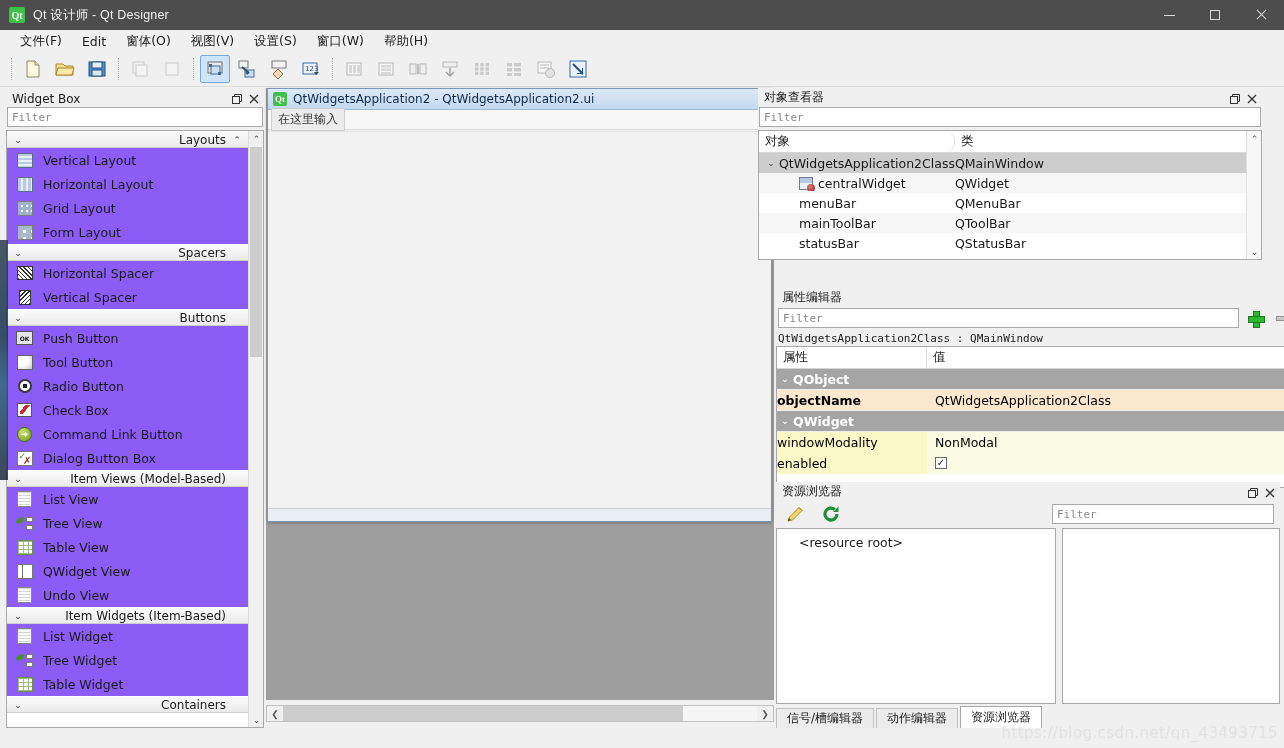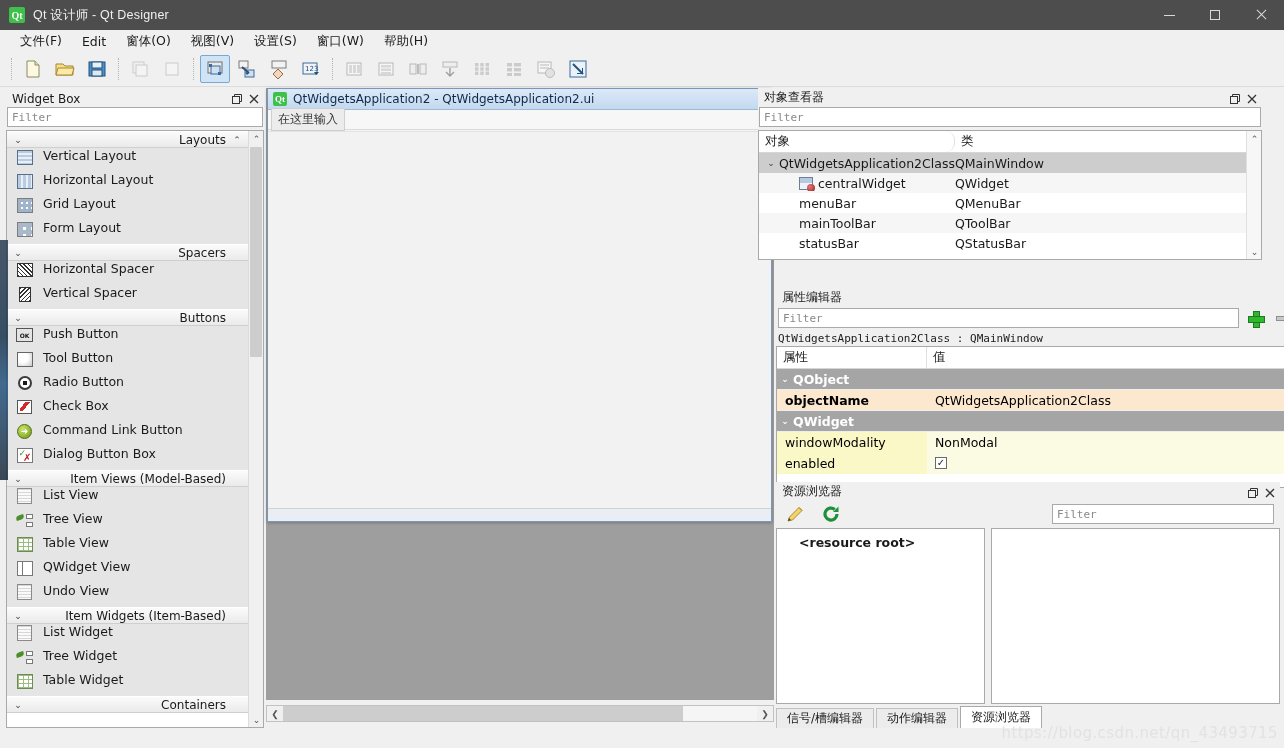--- a/index.html
+++ b/index.html
@@ -128,24 +128,24 @@
     height: 17px; display: flex; align-items: center;
     background: linear-gradient(#fbfbfb, #eaeaea);
     border-top: 1px solid #fff; border-bottom: 1px solid #cfcfcf;
     font-size: 12px; color: #1a1a1a;
     font-family: "DejaVu Sans", sans-serif;
   }
   .cat-header .chev { width: 22px; text-align: center; font-size: 9px; color: #444; }
   .cat-header .label { flex: 1; text-align: right; }
   .cat-header .chev-r { width: 22px; text-align: center; font-size: 9px; color: #444; }
   .wb-item {
-    height: 24px; display: flex; padding-left: 8px;
+    height: 24px; display: flex; align-items: center; padding-left: 8px;
     font-size: 12.5px; color: #1a1a1a;
     font-family: "DejaVu Sans", sans-serif;
-    background: #e5e5e5;
+    background: #8b5cf6;
   }
   .wb-ico {
     width: 19px; height: 18px; margin-right: 9px;
     flex: 0 0 auto;
     display: flex; align-items: center; justify-content: center;
   }
   .ic-vlayout { width: 16px; height: 15px; border: 1px solid #5a6f8a;
     background: repeating-linear-gradient(#b9cbe0 0 2px, #e9eff6 2px 4px); }
   .ic-hlayout { width: 16px; height: 15px; border: 1px solid #5a6f8a;
     background: repeating-linear-gradient(90deg, #b9cbe0 0 3px, #e9eff6 3px 5px); }
@@ -329,40 +329,40 @@
     font-family: "DejaVu Sans Mono", monospace; font-size: 11px; color: #1a1a1a;
     background: #f0f0f0;
   }
   .prop-row { display: flex; height: 21px; align-items: center; font-size: 12.5px;
     font-family: "DejaVu Sans", sans-serif; border-bottom: 1px solid #eee; }
   .prop-row.group { background: #a5a5a5; color: #fff; font-weight: bold; }
   .prop-row.hl { background: #fce7cf; }
   .prop-row.hl .pr-name { font-weight: bold; }
   .prop-row.yellow .pr-name { background: #fbf8c8; }
   .prop-row.yellow .pr-val { background: #fbfbe3; }
-  .pr-name { width: 150px; padding-left: 8px; height: 21px; display: flex; align-items: center;
+  .pr-name { width: 150px; height: 21px; display: flex; align-items: center;
     overflow: hidden; white-space: nowrap; }
   .prop-row.group .pr-name { padding-left: 0; }
   .pr-val { flex: 1; padding-left: 8px; height: 21px; display: flex; align-items: center;
     overflow: hidden; white-space: nowrap; }
   .chk { width: 12px; height: 12px; border: 1px solid #6a6a6a; background: #fff;
     display: flex; align-items: center; justify-content: center;
     font-size: 10px; color: #1a1a1a; line-height: 1; }
 
   
   .rb-toolrow { height: 28px; display: flex; align-items: center; gap: 10px; padding: 0 6px; }
   .rb-ico { width: 26px; height: 24px; display: flex; align-items: center; justify-content: center; }
   .rb-filter {
     margin-left: auto; width: 222px; height: 20px; background: #fff; border: 1px solid #a9a9a9;
     display: flex; align-items: center; padding: 0 4px;
     font-family: "DejaVu Sans Mono", monospace; font-size: 11px; color: #8a8a8a;
   }
   .rb-panes { position: absolute; left: 0; right: 0; top: 46px; bottom: 24px; display: flex; gap: 6px; }
   .rb-pane { background: #fff; border: 1px solid #a9a9a9; position: relative; }
-  .rb-left { width: 209px; font-weight: bold; }
+  .rb-left { width: 280px; }
   .rb-right { flex: 1; }
   .rb-root { position: absolute; left: 22px; top: 6px; font-size: 12.5px; color: #1a1a1a;
     font-family: "DejaVu Sans", sans-serif; }
   .rb-tabs { position: absolute; left: 0; bottom: 0; height: 22px; display: flex; align-items: flex-end; }
   .rb-tab {
     height: 20px; padding: 0 10px; display: flex; align-items: center;
     font-size: 12px; color: #1a1a1a; background: #ececec;
     border: 1px solid #c0c0c0; border-bottom: none; margin-right: 2px;
     font-family: "DejaVu Sans", sans-serif;
   }

